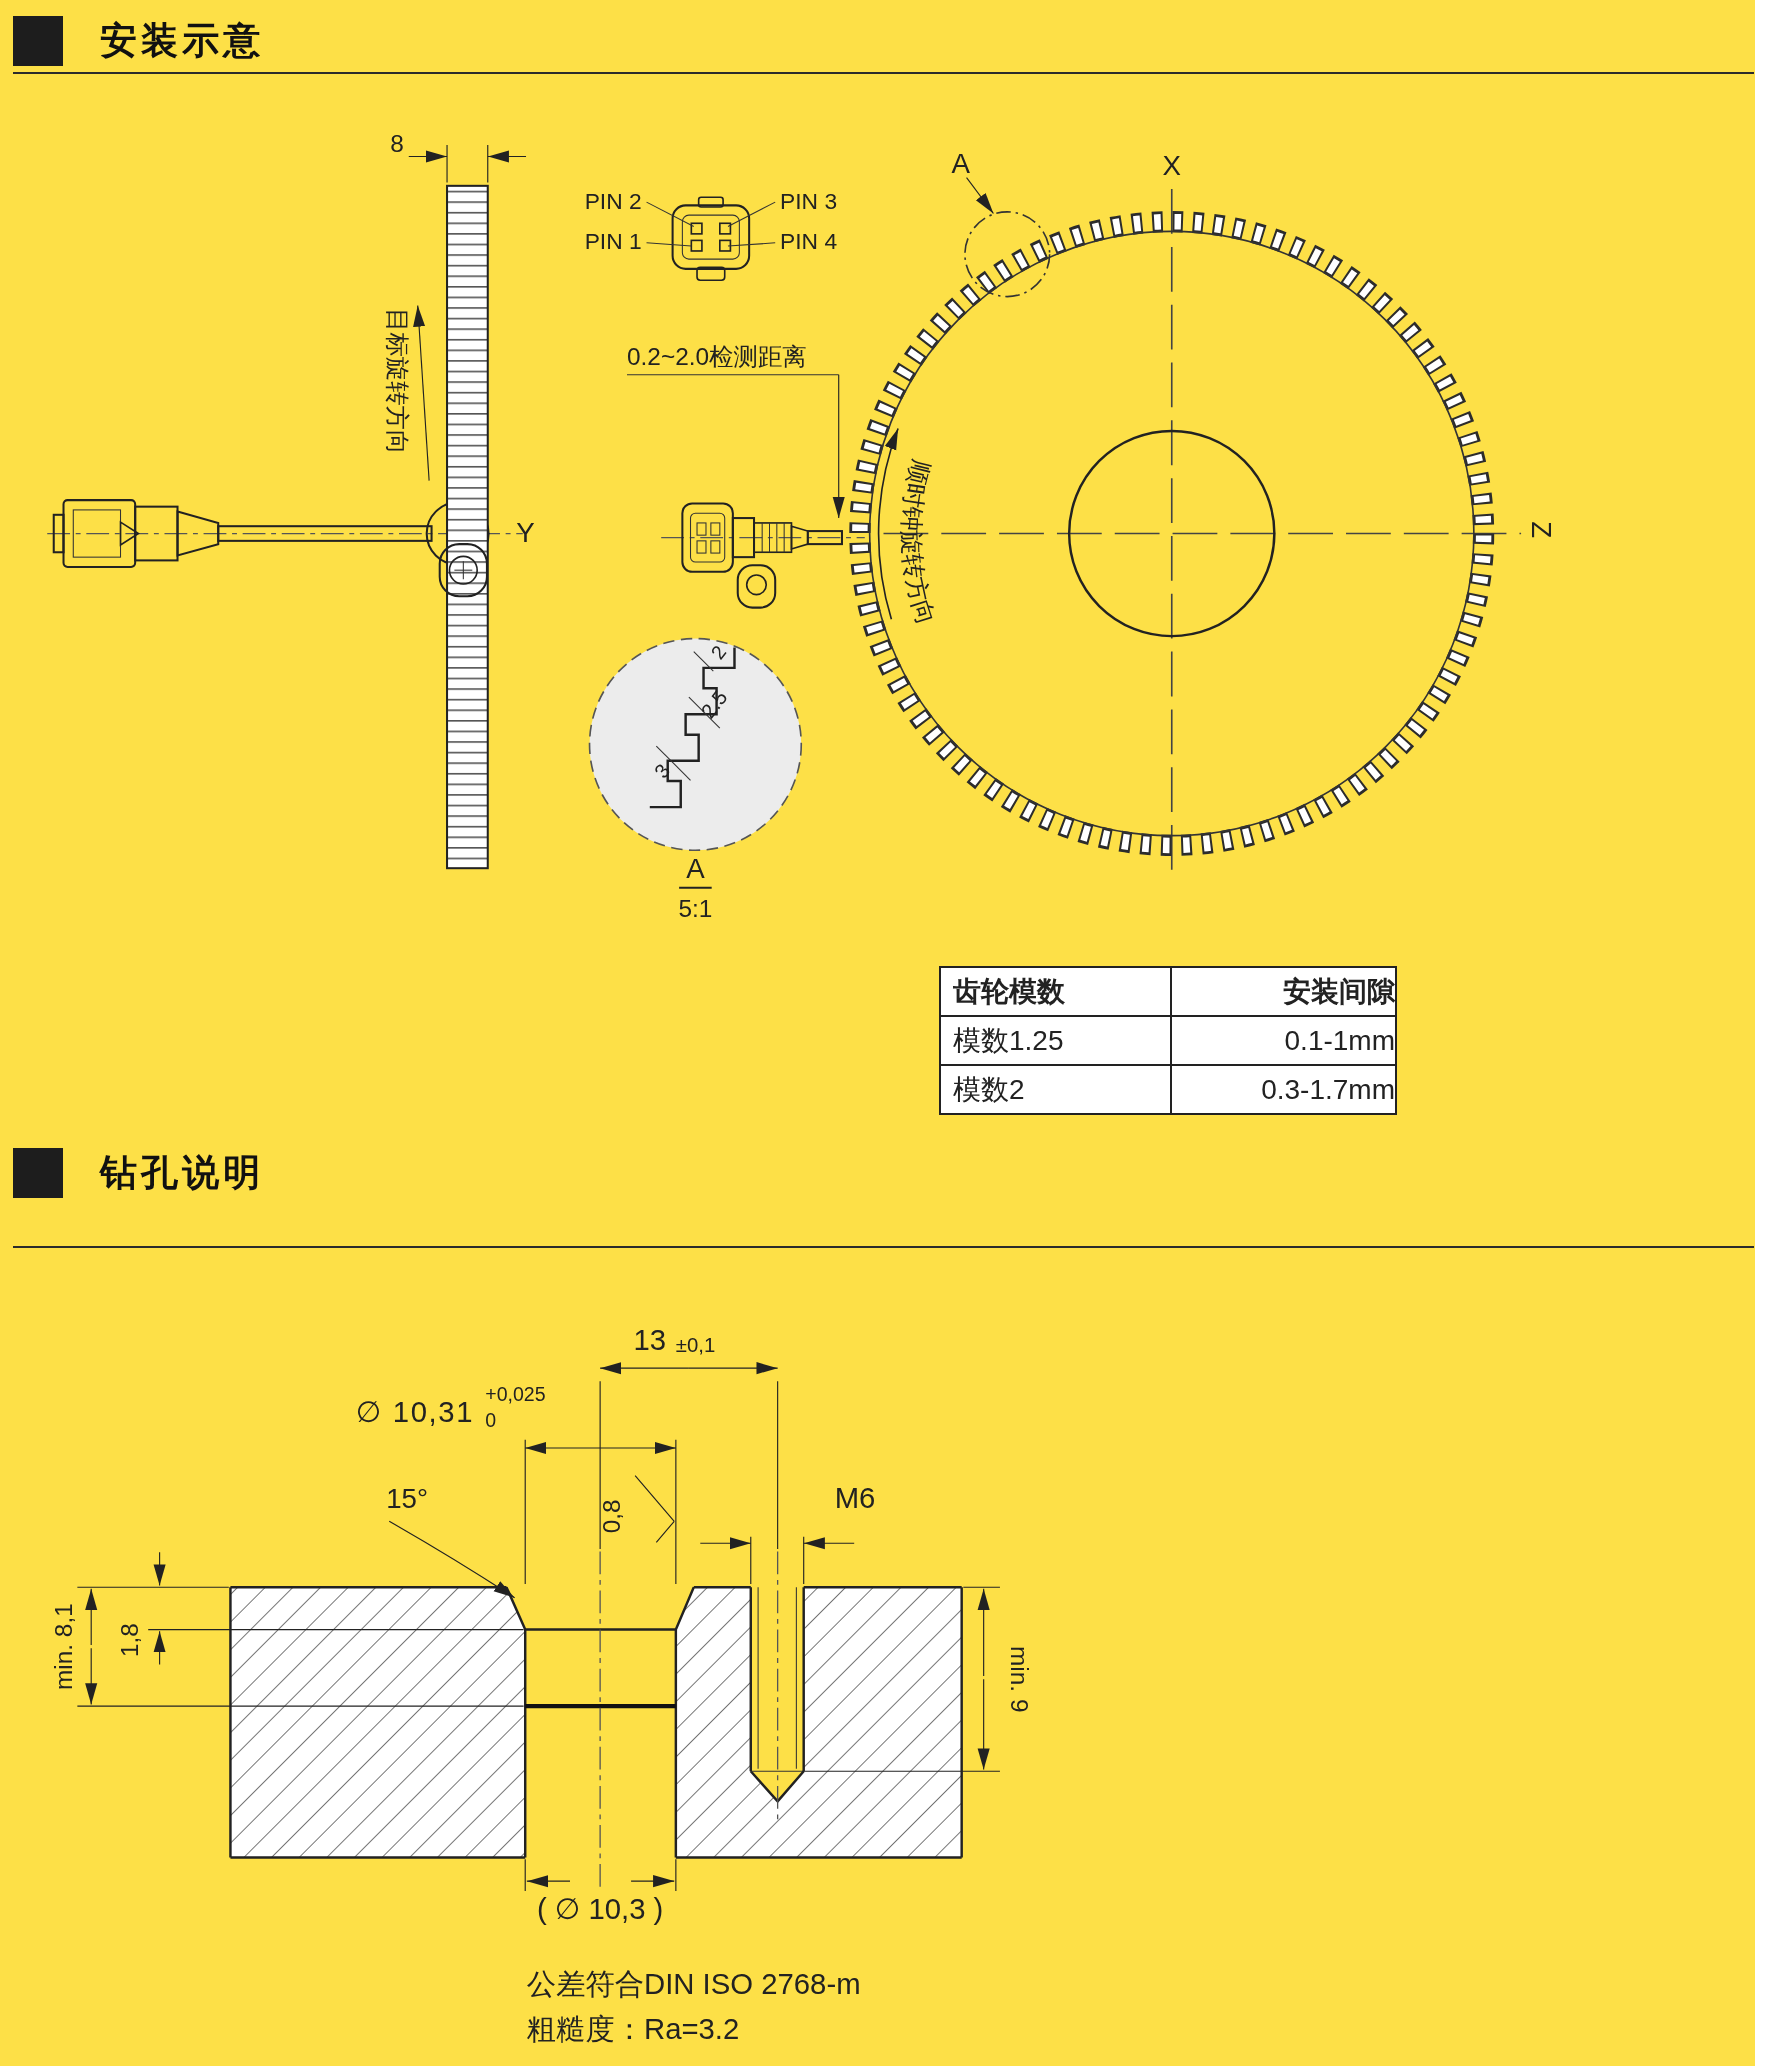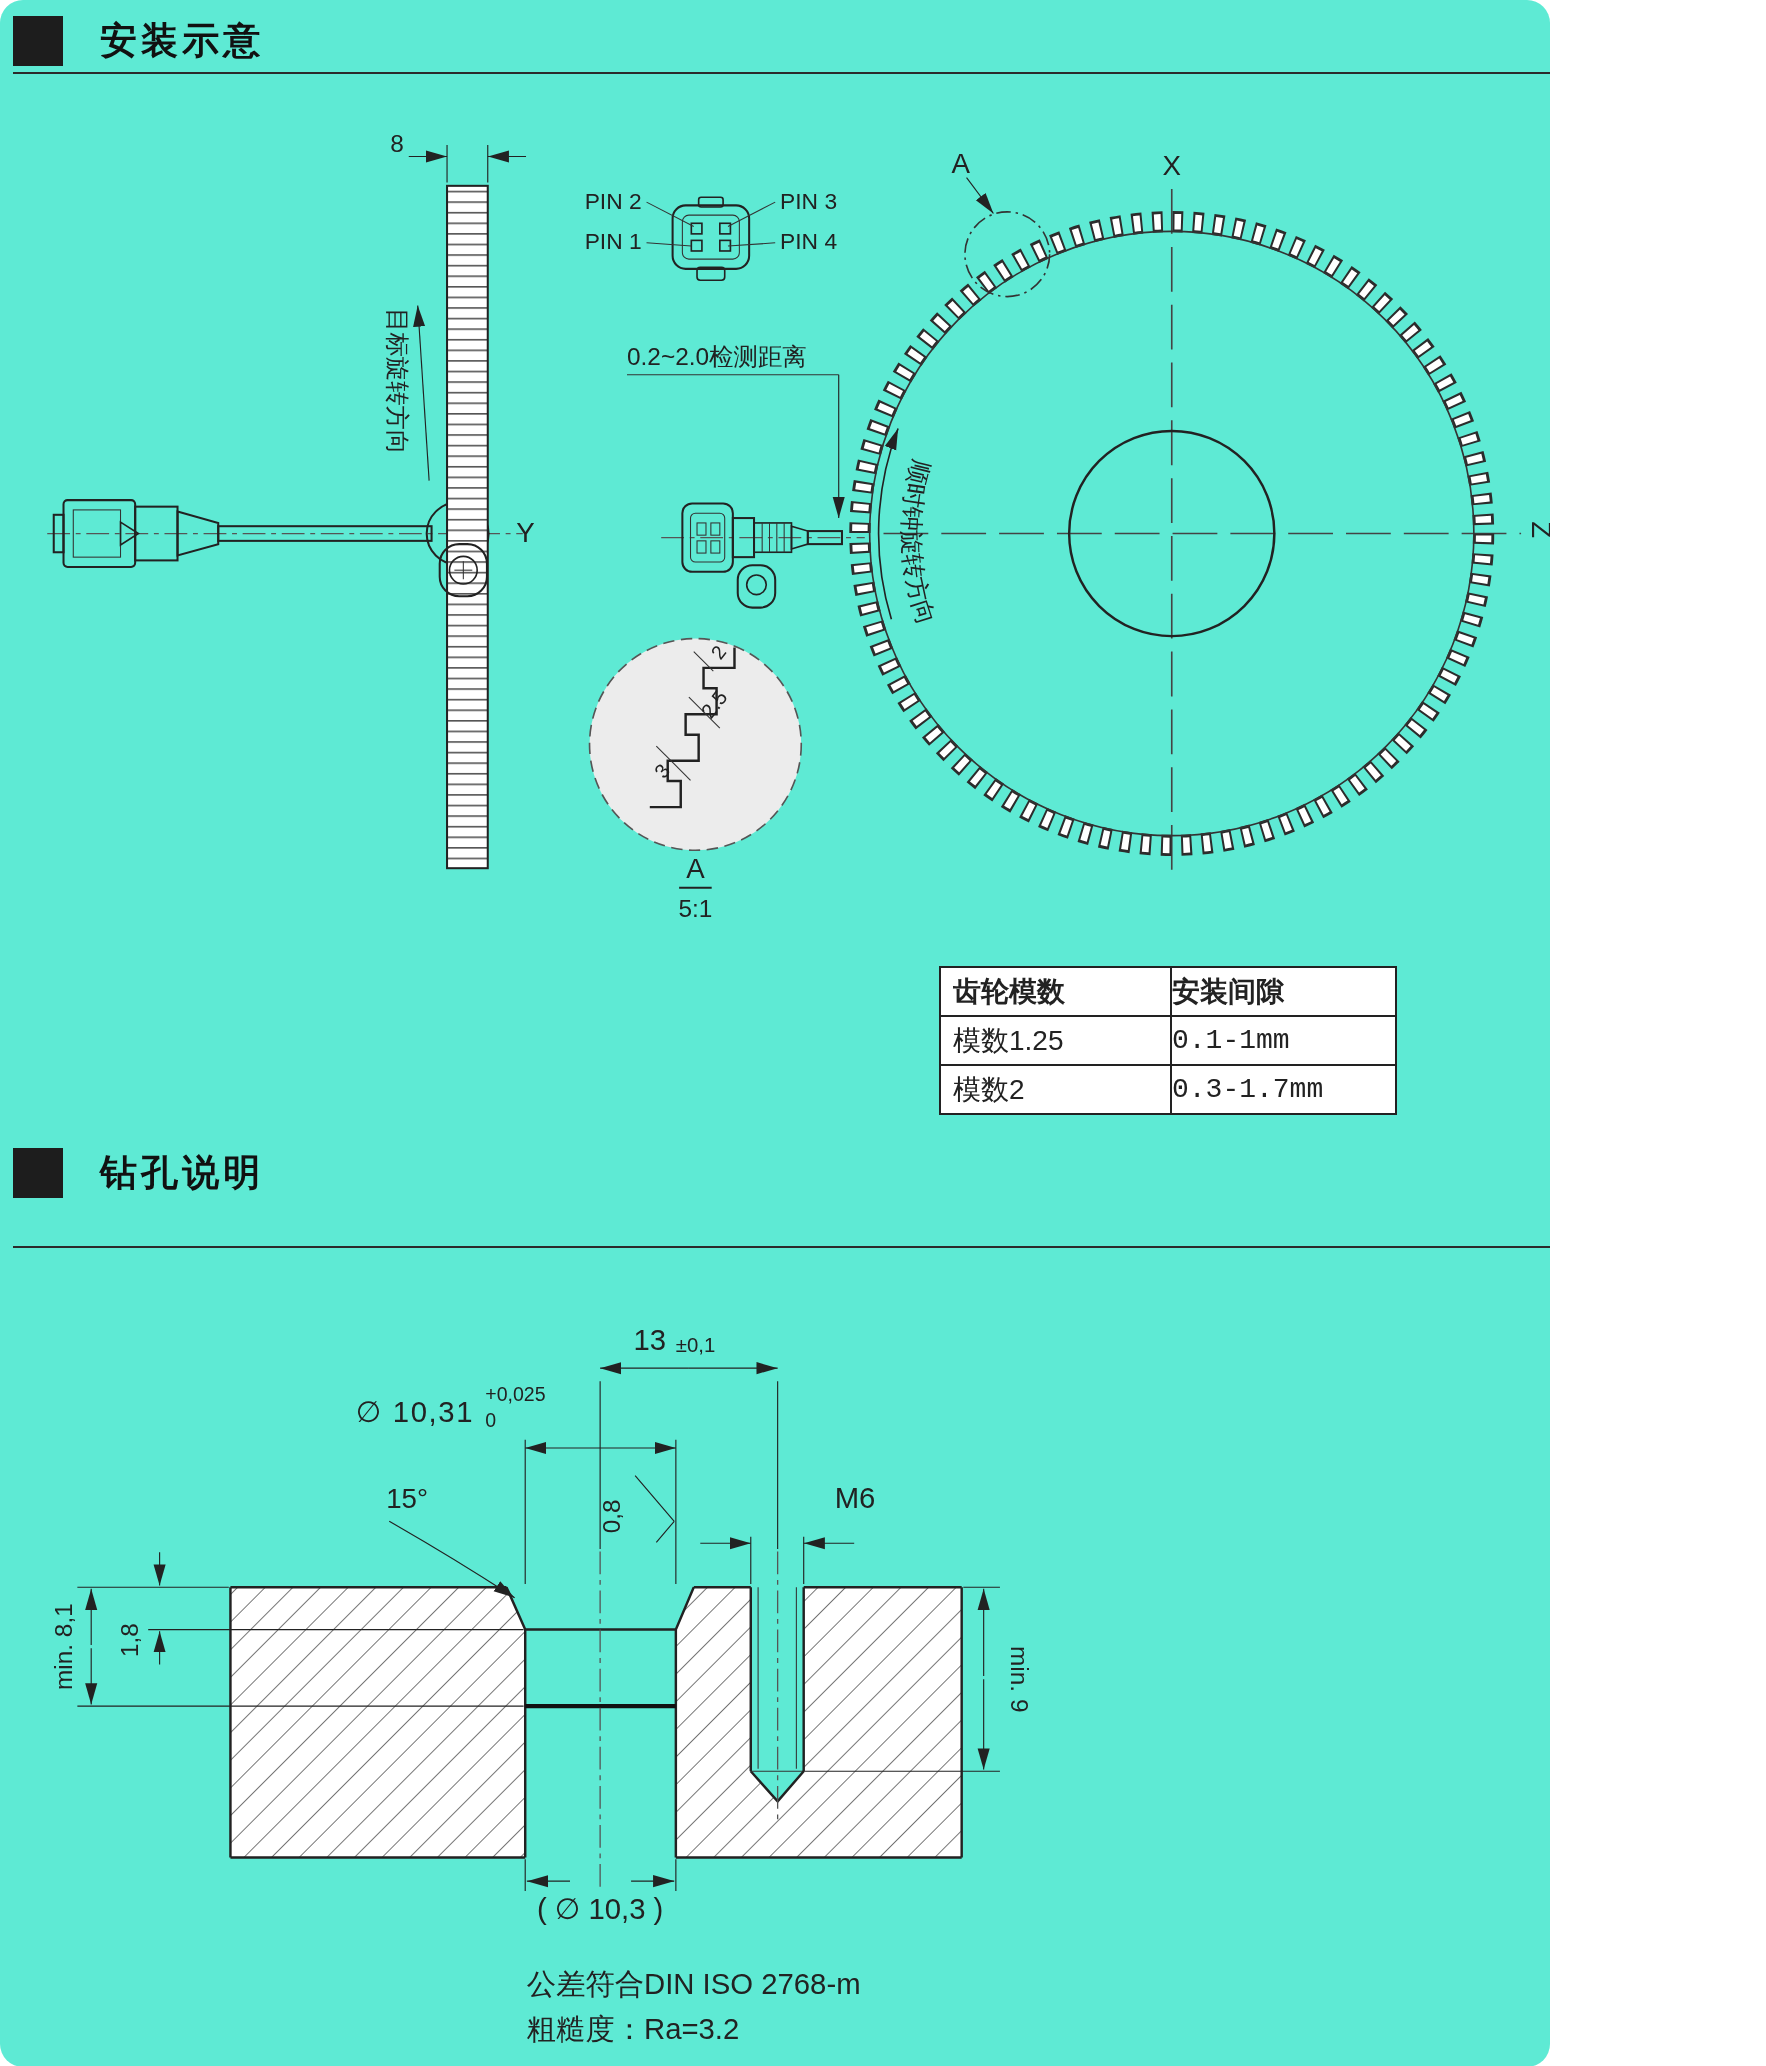--- a/index.html
+++ b/index.html
@@ -2,33 +2,33 @@
 <html style="font-size:13px"><head>
 <meta charset="utf-8">
 <style>
   * { margin:0; padding:0; box-sizing:border-box; }
   html,body { background:#ffffff; }
   body {
     width:1767px; height:2067px;
     font-family:"Liberation Sans","DejaVu Sans",sans-serif;
     color:#222;
   }
-  .page { position:relative; width:1550px; height:2067px; background:#5eead4; overflow:hidden;border-radius:23px; }
+  .page { position:relative; width:1755px; height:2067px; background:#fde047; overflow:hidden; }
   .drawing-svg { position:absolute; left:0; top:0; }
   .sec { position:absolute; left:13px; display:flex; align-items:center; gap:37px; z-index:5; }
   .marker { width:50px; height:50px; background:#1d1d1d; }
   .sec-title { font-size:37px; font-weight:bold; letter-spacing:4.1px; color:#111; }
   .rule { position:absolute; left:13px; width:1741px; height:2.4px; background:#2b2b2b; z-index:5; }
   table.gear-table {
     position:absolute; left:939px; top:966px; width:458px;
     border-collapse:collapse; font-size:28px; z-index:5; background:#fff;
   }
   table.gear-table th, table.gear-table td { border:2px solid #222; height:49px; padding:0; }
   table.gear-table .c1 { width:231px; text-align:left; padding-left:12px; }
-  table.gear-table .c2 { text-align:left;font-family:Liberation Mono, monospace; }
+  table.gear-table .c2 { text-align:right; }
   table.gear-table th { font-weight:bold; }
   
   .ol   { stroke:#222; stroke-width:3;   fill:none; }
   .ol25 { stroke:#222; stroke-width:2.5; fill:none; }
   .ol2  { stroke:#222; stroke-width:2;   fill:none; }
   .thin { stroke:#333; stroke-width:1.3; fill:none; }
   .cl   { stroke:#555; stroke-width:1.6; fill:none; stroke-dasharray:28 7 6 7; }
   .cl2  { stroke:#444; stroke-width:2;   fill:none; stroke-dasharray:55 16; }
   .dim  { stroke:#222; stroke-width:1.4; fill:none; }
   text  { fill:#222; font-family:"Liberation Sans","DejaVu Sans",sans-serif; }

